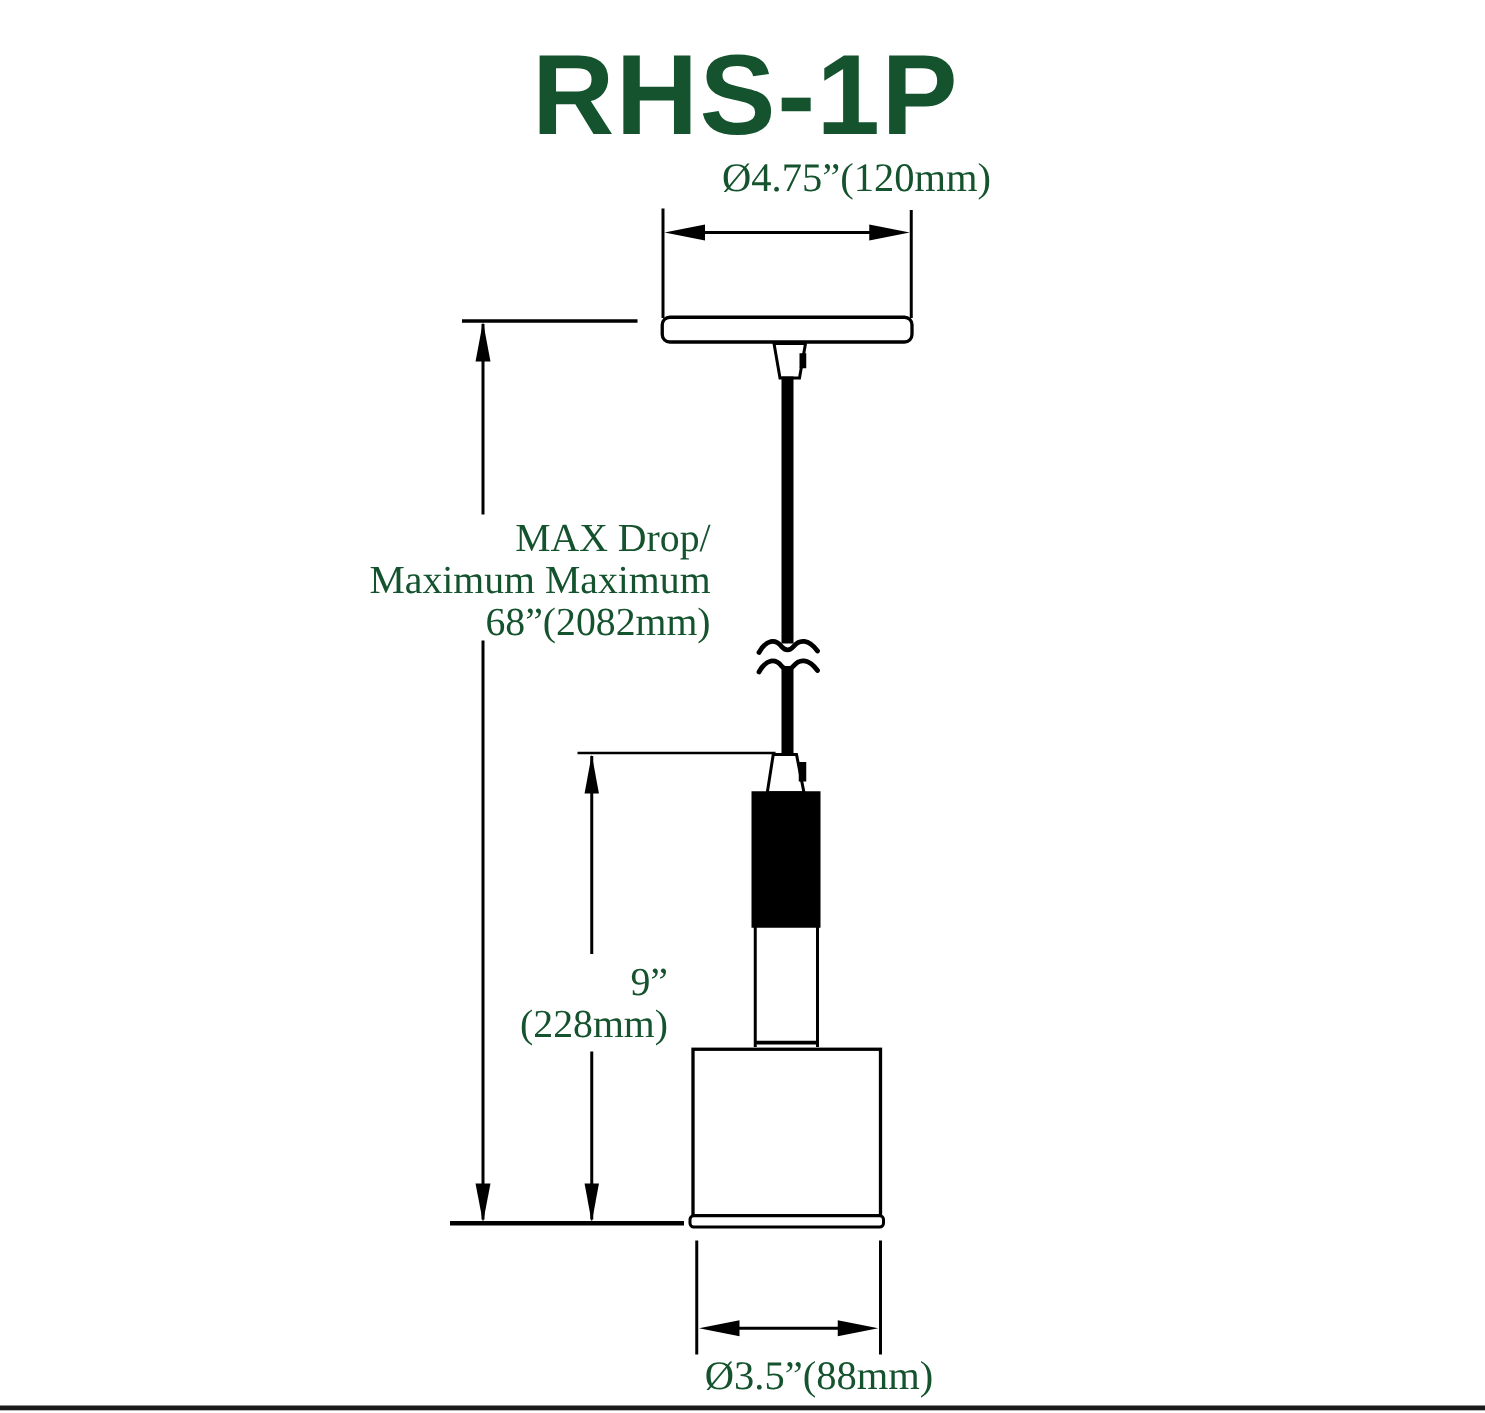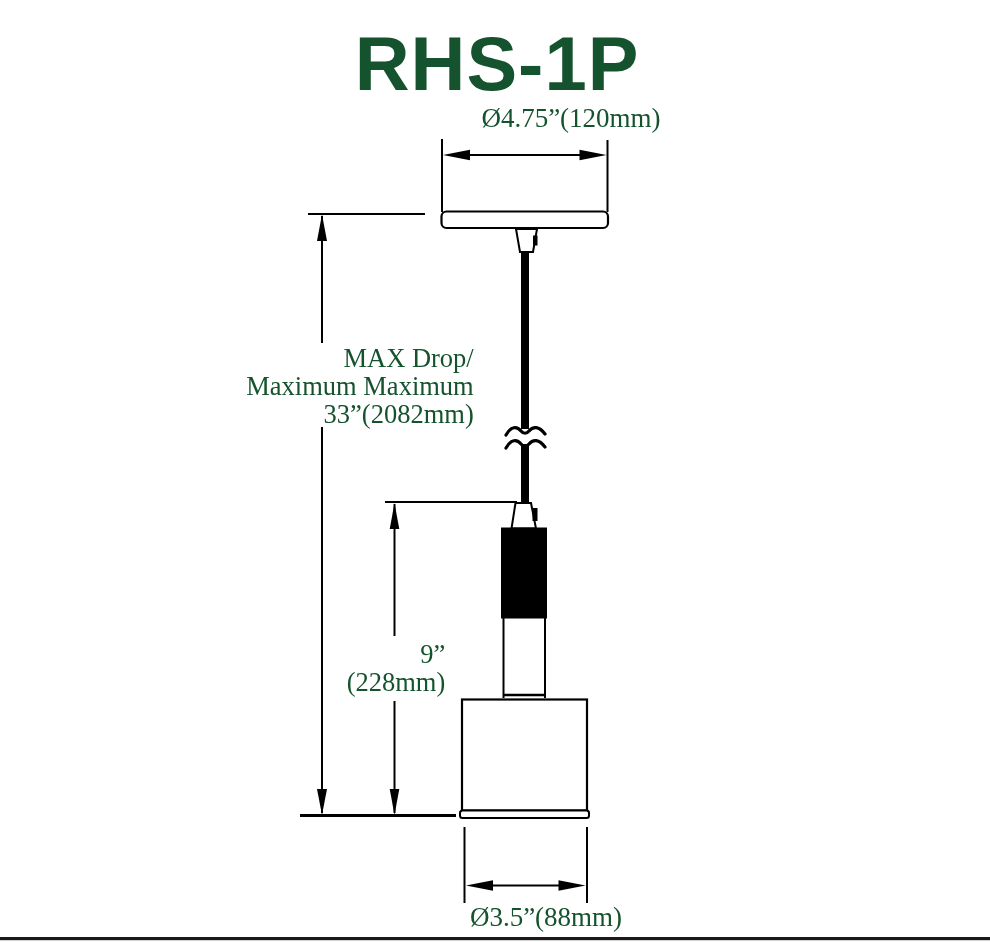--- a/index.html
+++ b/index.html
@@ -104,21 +104,21 @@
     <rect x="0" y="937" width="990" height="3.2" fill="#1a1a1a" stroke="none"></rect>
   </svg>
 
   <div class="label title" style="left:497px; top:26px;">RHS-1P</div>
 
   <div class="label dim-text" style="left:531px; top:104px;margin-left:40px;">Ø4.75”(120mm)</div>
 
   <div class="label dim-text" style="left:332px; top:344px; font-size:26.5px;margin-left:28px;">
     <div>MAX Drop/</div>
     <div>Maximum Maximum</div>
-    <div>33”(2082mm)</div>
+    <div>68”(2082mm)</div>
   </div>
 
   <div class="label dim-text" style="left:396px; top:640px; font-size:26.5px;">
     <div>9”</div>
     <div>(228mm)</div>
   </div>
 
   <div class="label dim-text" style="left:526px; top:903px;margin-left:20px;">Ø3.5”(88mm)</div>
 
 </div>

